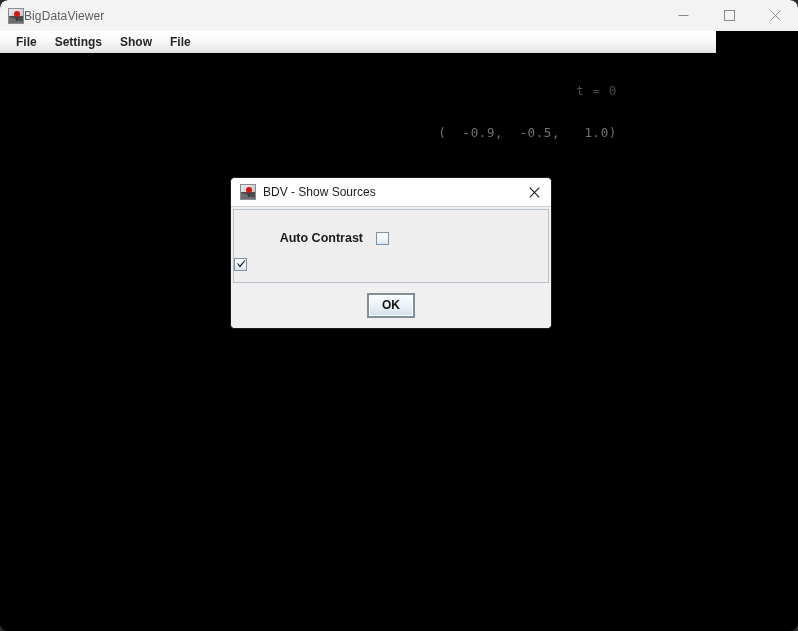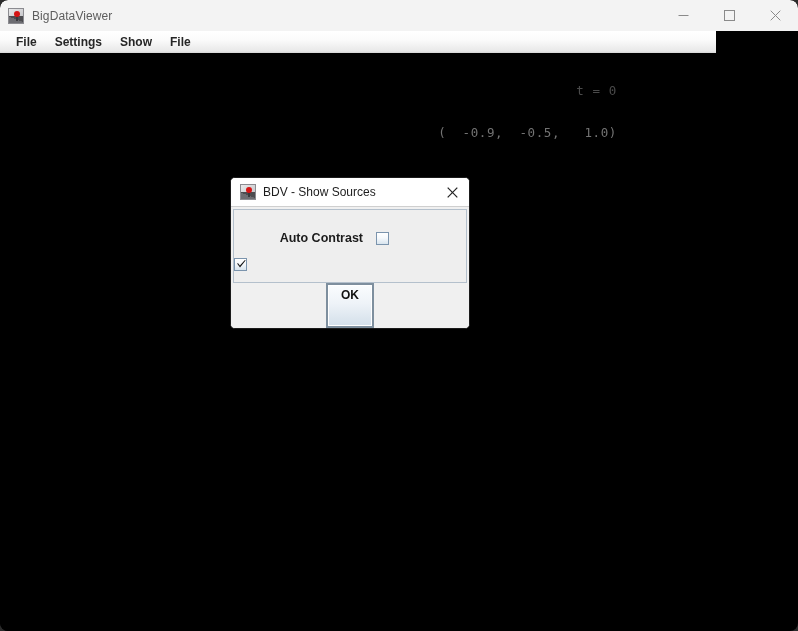--- a/index.html
+++ b/index.html
@@ -27,21 +27,20 @@
     border-top-left-radius: 8px;
     border-top-right-radius: 8px;
     box-sizing: border-box;
   }
   .titlebar-left {
     position: absolute;
     left: 8px; top: 0;
     height: 31px;
     display: flex;
     align-items: center;
-    gap: 8px;
   }
   .app-icon {
     width: 16px; height: 16px;
     position: relative;
     background: linear-gradient(145deg, #e9e9ea 0%, #cfcfd2 55%, #b6b6ba 100%);
     border: 1px solid #8b8b90;
     box-sizing: border-box;
     overflow: hidden;
   }
   .app-icon .mountain {
@@ -126,21 +125,21 @@
     letter-spacing: 0.6px;
     white-space: pre;
   }
   .overlay-time { color: #4a4a4a; }
   .overlay-coords { color: #737373; }
 
   
   .dialog {
     position: absolute;
     left: 230px; top: 177px;
-    width: 240px;
+    width: 322px;
     background: #f0f0f0;
     border: 1px solid #1b1b1b;
     border-radius: 5px;
     box-sizing: border-box;
     overflow: hidden;
     box-shadow: 0 3px 12px rgba(0,0,0,0.45);
   }
   .dialog-titlebar {
     height: 28px;
     background: #ffffff;
@@ -205,20 +204,21 @@
     left: 1px; top: 0px;
     width: 11px; height: 11px;
     display: none;
   }
   .checkbox.checked .tick { display: block; }
 
   .dialog-footer {
     height: 45px;
     background: #f0f0f0;
     display: flex;
+    align-items: center;
     justify-content: center;
   }
   .ok-button {
     min-width: 40px;
     padding: 3px 13px 4px 13px;
     font-size: 12px;
     font-weight: bold;
     color: #111111;
     background: linear-gradient(to bottom, #fafcfe 0%, #eef3f8 45%, #d3dfea 100%);
     border: 2px solid #7e8f9e;

